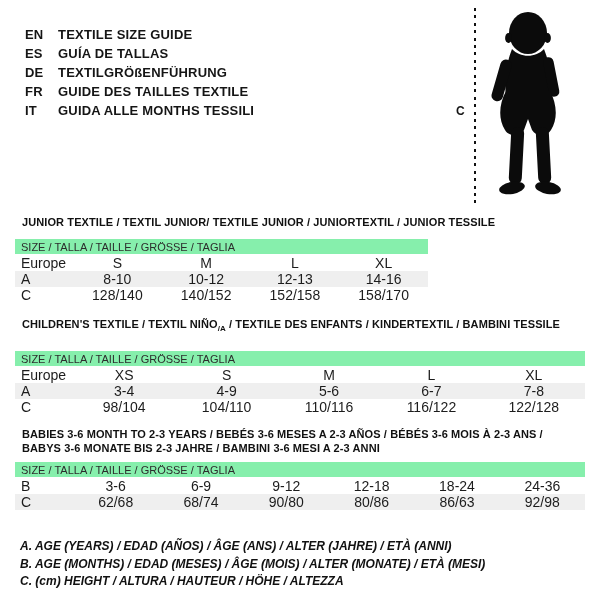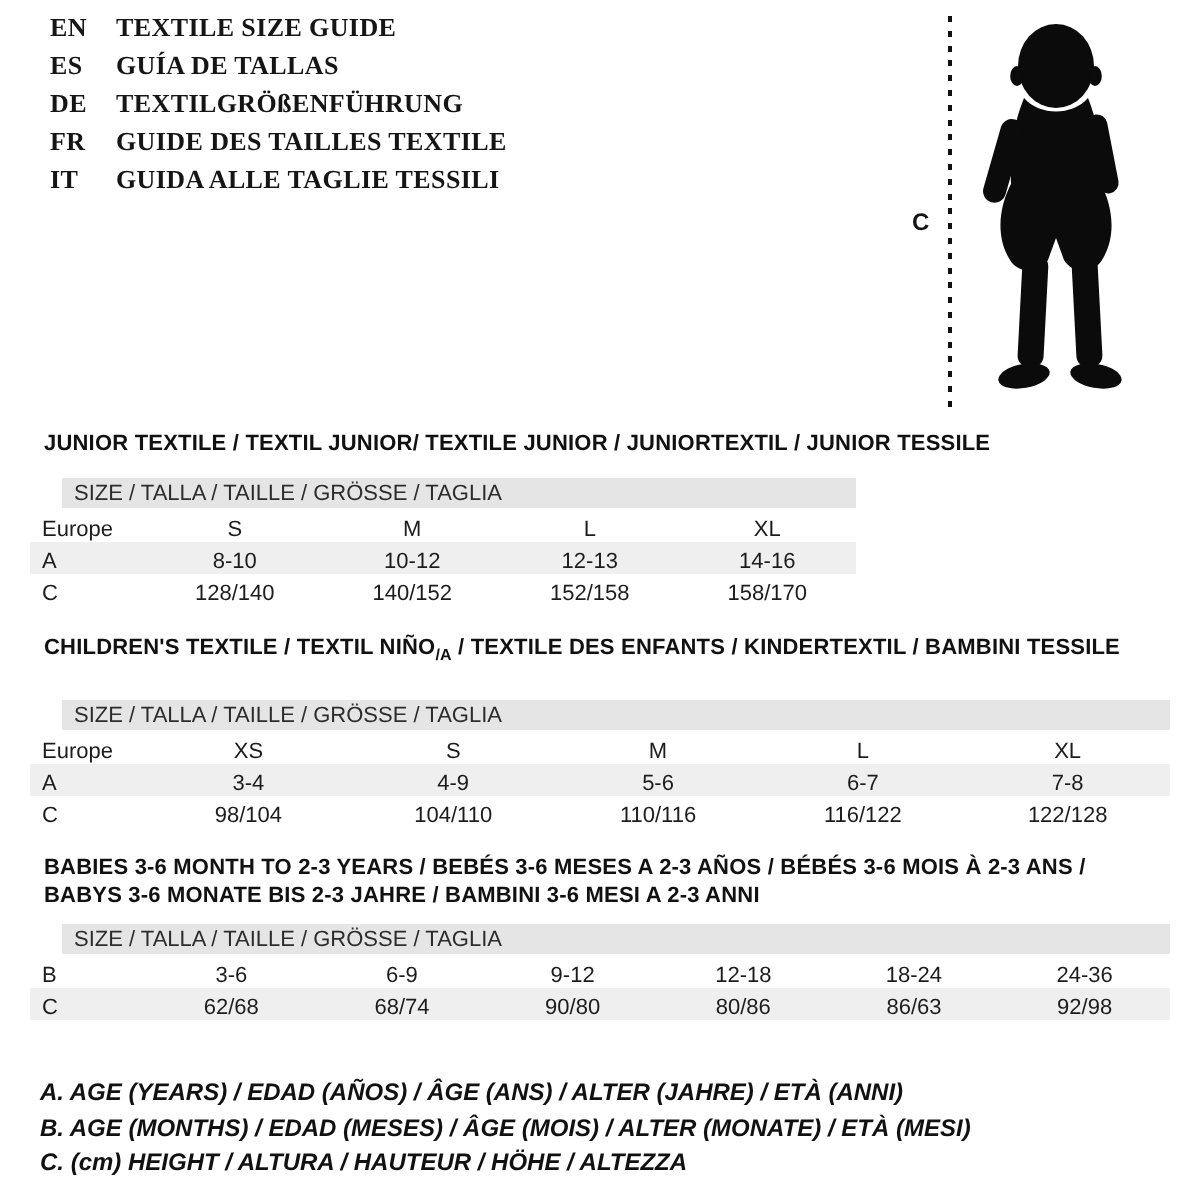--- a/index.html
+++ b/index.html
@@ -3,21 +3,21 @@
 <meta charset="utf-8">
 <style>
   html,body{margin:0;padding:0;}
   body{
     width:600px;height:600px;background:#ffffff;
     font-family:"Liberation Sans", sans-serif;color:#151515;
   }
   .canvas{position:relative;width:600px;height:600px;overflow:hidden;background:#fff;}
 
   
-  .lang-header{position:absolute;left:25px;top:4px;font-family:Liberation Serif, serif;}
+  .lang-header{position:absolute;left:25px;top:25px;}
   .lang-row{display:flex;height:19px;align-items:center;}
   .lang-code{width:33px;font-weight:700;font-size:13px;letter-spacing:.2px;}
   .lang-title{font-weight:700;font-size:13px;letter-spacing:.2px;white-space:nowrap;text-align:right;}
 
   
   .c-label{position:absolute;left:456px;top:104px;font-weight:700;font-size:12px;}
   .dash-line{
     position:absolute;left:474px;top:8px;width:2.4px;height:198px;
     background:repeating-linear-gradient(to bottom,#111 0 3px,transparent 3px 7.4px);
   }
@@ -33,24 +33,24 @@
     line-height:13px;white-space:nowrap;color:#111;
   }
   .sec3 .sec-title{white-space:normal;line-height:14px;}
   .sec-title .line{display:block;}
   .sec-title sub{font-size:8px;}
   .grid{width:100%;}
   .sec1 .grid{margin-top:10px;}
   .sec2 .grid{margin-top:16px;}
   .sec3 .grid{margin-top:7px;}
   .size-bar{
-    height:15px;background:#e5e5e5;display:flex;align-items:center;
-    padding-left:6px;font-size:11px;color:#2c2c2c;margin-bottom:1px;box-sizing:border-box;margin-left:16px;
+    height:15px;background:#86efac;display:flex;align-items:center;
+    padding-left:6px;font-size:11px;color:#2c2c2c;margin-bottom:1px;box-sizing:border-box;
   }
-  .trow{display:flex;height:16px;align-items:flex-end;font-size:11px;color:#1c1c1c;}
+  .trow{display:flex;height:16px;align-items:flex-start;font-size:14px;color:#1c1c1c;}
   .trow.shaded{background:#efefef;}
   .cell{flex:1;text-align:center;white-space:nowrap;}
   .cell.rlabel{flex:0 0 52px;text-align:left;padding-left:6px;}
 
   
   .notes{position:absolute;left:20px;top:538px;}
   .note-line{font-size:12px;font-weight:700;line-height:17.5px;white-space:nowrap;color:#111;font-style:italic;}
 </style>
 </head>
 <body>
@@ -69,21 +69,21 @@
     <div class="lang-row">
       <span class="lang-code">DE</span>
       <span class="lang-title">TEXTILGRÖßENFÜHRUNG</span>
     </div>
     <div class="lang-row">
       <span class="lang-code">FR</span>
       <span class="lang-title">GUIDE DES TAILLES TEXTILE</span>
     </div>
     <div class="lang-row">
       <span class="lang-code">IT</span>
-      <span class="lang-title">GUIDA ALLE TAGLIE TESSILI</span>
+      <span class="lang-title">GUIDA ALLE MONTHS TESSILI</span>
     </div>
   </div>
 
   <span class="c-label">C</span>
   <div class="dash-line"></div>
   <svg class="baby-svg" width="98" height="200" viewBox="0 0 98 200" fill="#0b0b0b" xmlns="http://www.w3.org/2000/svg">
     <ellipse cx="47" cy="26" rx="19" ry="21"></ellipse>
     <ellipse cx="27.5" cy="31" rx="3.4" ry="5"></ellipse>
     <ellipse cx="66.5" cy="31" rx="3.4" ry="5"></ellipse>
     <path d="M31,42 C25,57 23,73 25,90 L67,90 C71,73 69,57 63,42 C55,51 39,51 31,42 Z"></path>

